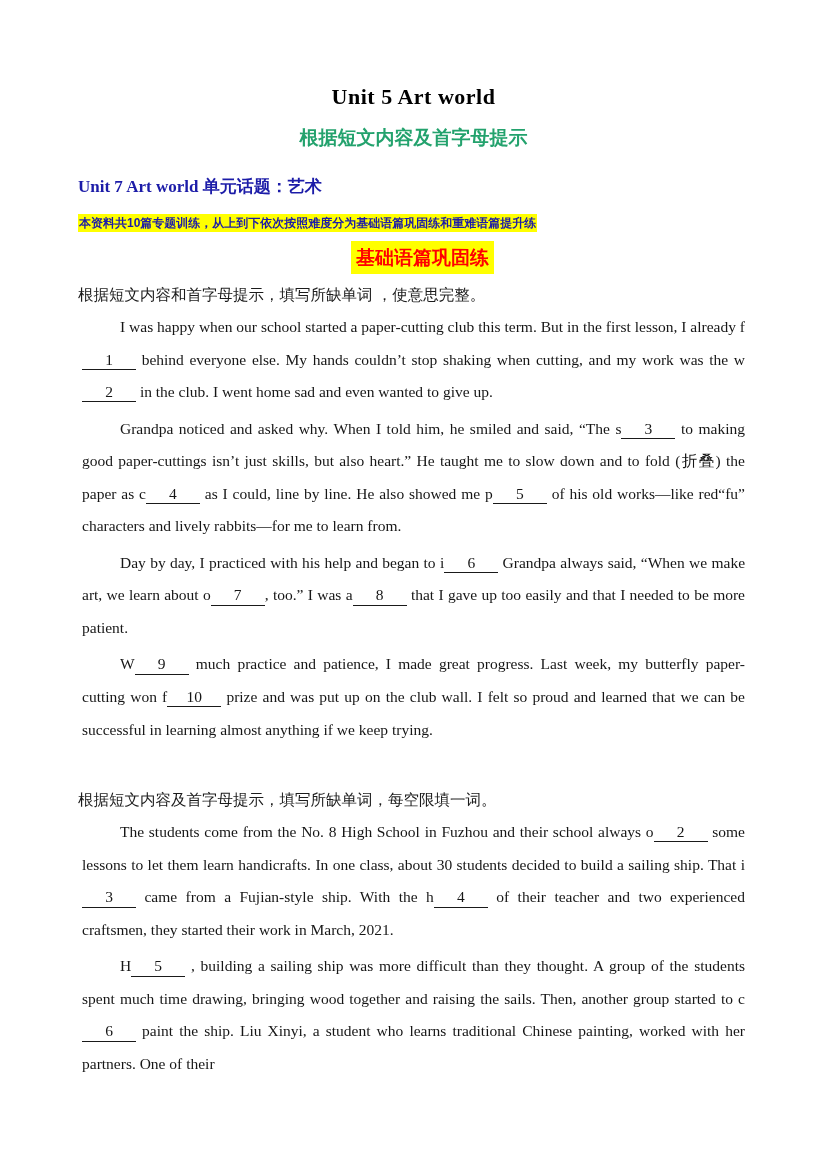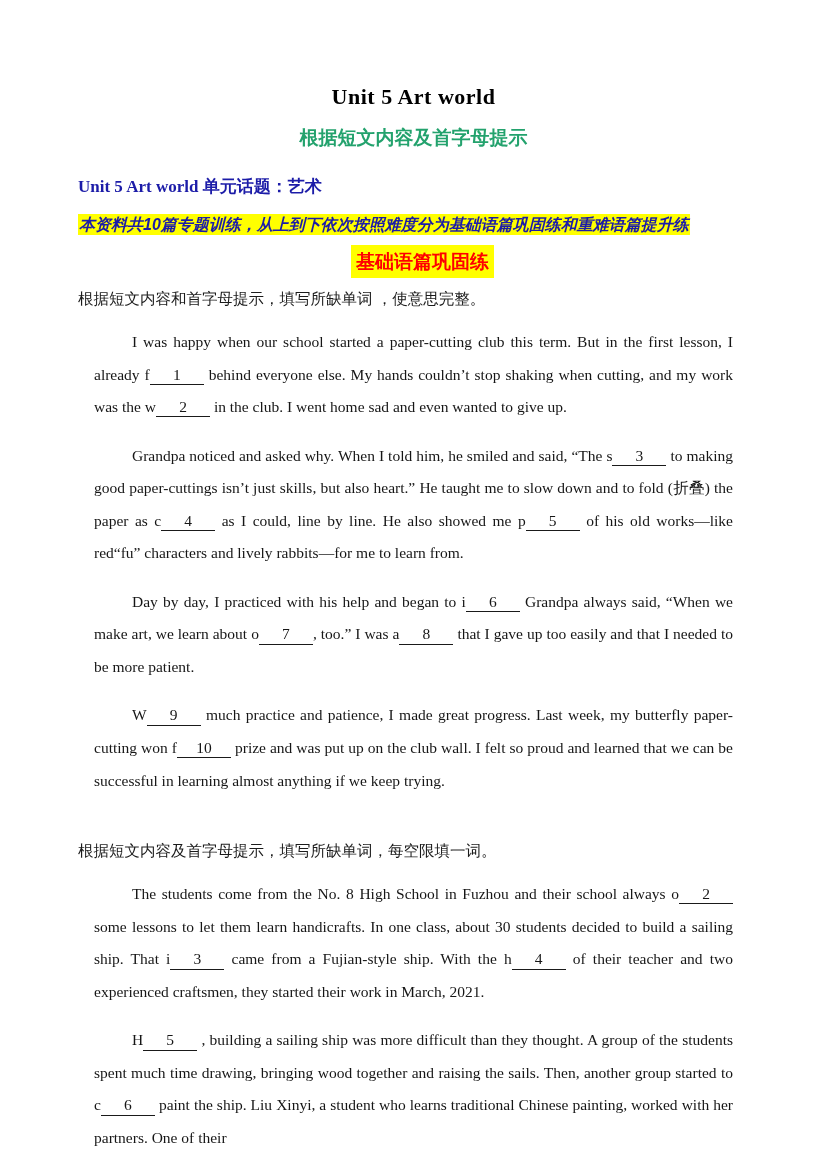--- a/index.html
+++ b/index.html
@@ -28,42 +28,41 @@
     text-align: center;
     font-family: "Liberation Sans", "DejaVu Sans", sans-serif;
   }
   .topic {
     margin: 0 0 17px 0;
     font-size: 17px; font-weight: bold;
     font-family: "Liberation Serif", "DejaVu Serif", serif;
   }
   .notice {
     margin: 0 0 13px 0;
-    font-size: 16px; font-weight: bold;
+    font-size: 12px; font-weight: bold;
     font-family: "Liberation Sans", "DejaVu Sans", sans-serif;
-    font-style: italic;
   }
   .notice .hl { padding: 2px 1px; }
   .section-heading {
     margin: 0 0 14px 0;
     font-size: 19px; font-weight: bold;
     text-align: center;
     font-family: "Liberation Sans", "DejaVu Sans", sans-serif;
   }
   .section-heading .hl { padding: 6px 5px; margin-left: 18px; }
   .instruction {
     margin: 0 0 5px 0;
     font-size: 15.5px;
     color: #1b1b1b;
     font-family: Liberation Sans, sans-serif;
   }
   .instruction.second { margin-top: 44px; }
   .passage { margin: 0; }
   .para {
-    margin: 16px;
+    margin: 4px;
     font-family: "Liberation Serif", "DejaVu Serif", serif;
     font-size: 15.5px;
     line-height: 2.1;
     text-align: justify;
     text-indent: 38px;
     color: #161616;
   }
   .blank {
     display: inline-block;
     min-width: 54px;
@@ -75,21 +74,21 @@
 </style>
 </head>
 <body>
 
 <div class="page">
 
   <h1 class="title">Unit 5 Art world</h1>
 
   <h2 class="subtitle" style="color: rgb(35, 162, 109);">根据短文内容及首字母提示</h2>
 
-  <p class="topic" style="color: rgb(28, 28, 168);">Unit 5 Art world 单元话题：艺术</p>
+  <p class="topic" style="color: rgb(28, 28, 168);">Unit 7 Art world 单元话题：艺术</p>
 
   <p class="notice"><span class="hl" style="color: rgb(28, 28, 168); background-color: rgb(255, 255, 0);">本资料共10篇专题训练，从上到下依次按照难度分为基础语篇巩固练和重难语篇提升练</span></p>
 
   <p class="section-heading"><span class="hl" style="color: rgb(255, 0, 0); background-color: rgb(255, 255, 0);">基础语篇巩固练</span></p>
 
   <p class="instruction">根据短文内容和首字母提示，填写所缺单词 ，使意思完整。</p>
 
   <div class="passage">
     <p class="para">I was happy when our school started a paper-cutting club this term. But in the first lesson, I already f<span class="blank">1</span> behind everyone else. My hands couldn’t stop shaking when cutting, and my work was the w<span class="blank">2</span> in the club. I went home sad and even wanted to give up.</p>
     <p class="para">Grandpa noticed and asked why. When I told him, he smiled and said, “The s<span class="blank">3</span> to making good paper-cuttings isn’t just skills, but also heart.” He taught me to slow down and to fold (折叠) the paper as c<span class="blank">4</span> as I could, line by line. He also showed me p<span class="blank">5</span> of his old works—like red“fu” characters and lively rabbits—for me to learn from.</p>

